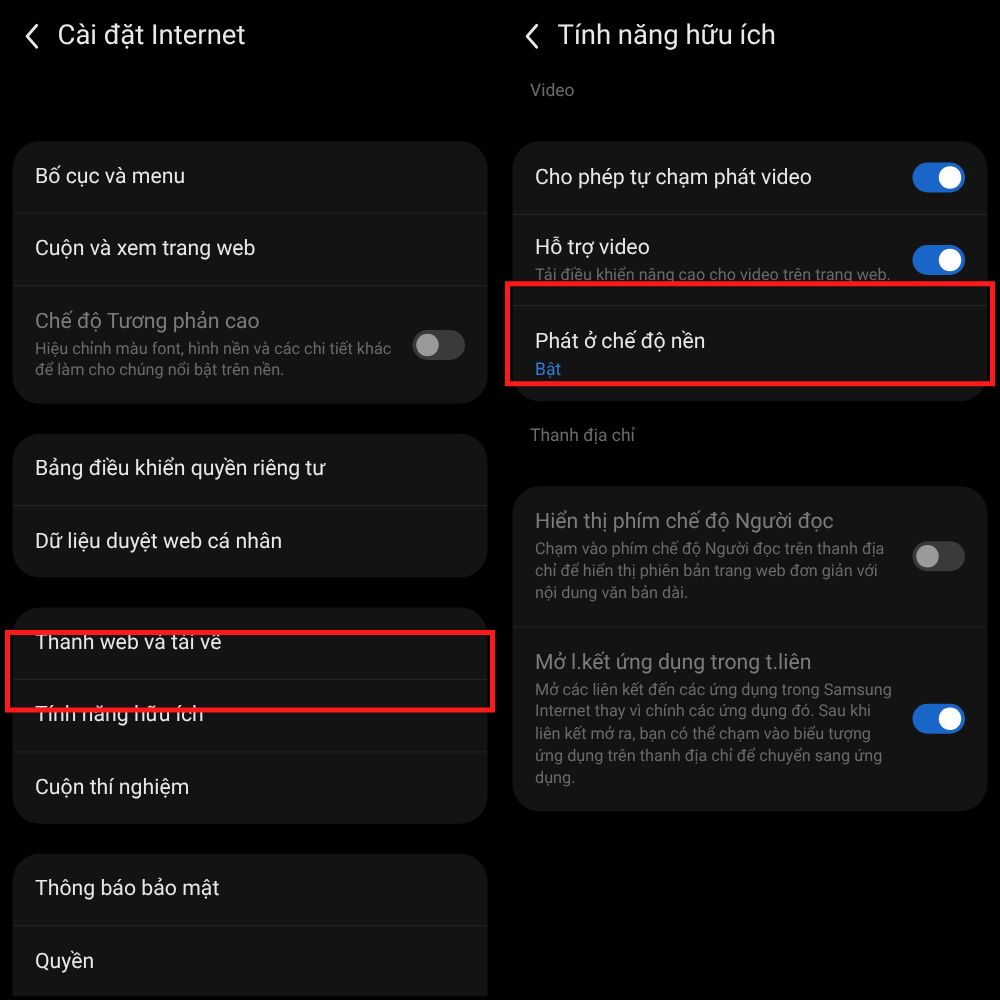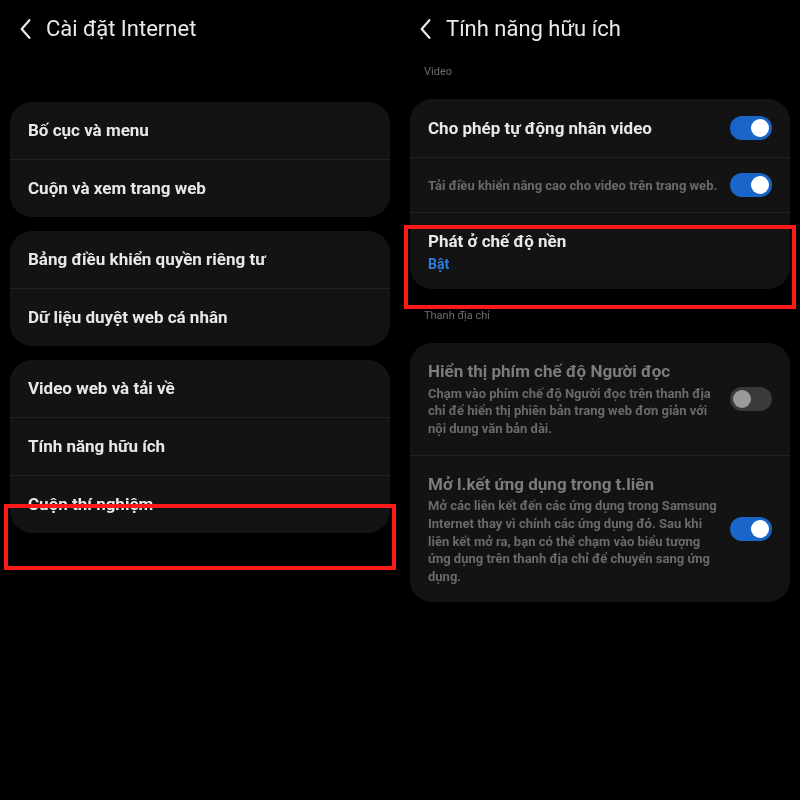--- a/index.html
+++ b/index.html
@@ -34,23 +34,22 @@
   }
   .back-chevron svg { width: 14px; height: 22px; }
   .header-title {
     font-size: 22px;
     font-weight: 400;
     color: #e9e9e9;
   }
   .group {
     background: #131313;
     border-radius: 22px;
-    margin: 13px 10px 14px 10px;
+    margin: 24px 10px 14px 10px;
     overflow: hidden;
-    font-weight: bold;
   }
   .row {
     padding: 17px 18px;
     border-bottom: 1px solid #222;
     display: flex;
     align-items: center;
     justify-content: space-between;
   }
   .row:last-child { border-bottom: none; }
   .row-text { flex: 1; min-width: 0; }
@@ -65,21 +64,21 @@
     line-height: 1.35;
     margin-top: 2px;
   }
   .row-value-on {
     font-size: 14px;
     color: #2e7de0;
     margin-top: 3px;
   }
   .dimmed .row-title { color: #7c7c7c; }
   .section-label {
-    font-size: 11px;
+    font-size: 14px;
     color: #6c6c6c;
     padding: 6px 24px 8px 24px;
   }
   .toggle {
     width: 42px;
     height: 24px;
     border-radius: 14px;
     position: relative;
     flex-shrink: 0;
     margin-left: 12px;
@@ -122,81 +121,103 @@
     <div class="row">
       <div class="row-text">
           <div class="row-title">Bố cục và menu</div>
         </div>
     </div>
     <div class="row">
       <div class="row-text">
           <div class="row-title">Cuộn và xem trang web</div>
         </div>
     </div>
+    <div class="row dimmed">
+      <div class="row-text">
+        <div class="row-title">Chế độ Tương phản cao</div>
+        <div class="row-sub">Hiệu chỉnh màu font, hình nền và các chi tiết khác để làm cho chúng nổi bật trên nền.</div>
+      </div>
+      <div class="toggle toggle-off">
+          <div class="toggle-knob"></div>
+        </div>
+    </div>
   </div>
 
   <div class="group">
     <div class="row">
       <div class="row-text">
           <div class="row-title">Bảng điều khiển quyền riêng tư</div>
         </div>
     </div>
     <div class="row">
       <div class="row-text">
           <div class="row-title">Dữ liệu duyệt web cá nhân</div>
         </div>
     </div>
   </div>
 
   <div class="group" style="position:relative">
     <div class="row">
       <div class="row-text">
-          <div class="row-title">Video web và tải về</div>
+          <div class="row-title">Thanh web và tải về</div>
         </div>
     </div>
     <div class="row" id="hl-left">
       <div class="row-text">
           <div class="row-title">Tính năng hữu ích</div>
         </div>
     </div>
     <div class="row">
       <div class="row-text">
           <div class="row-title">Cuộn thí nghiệm</div>
         </div>
     </div>
   </div>
 
 
+  <div class="group" style="margin-bottom:0; border-bottom-left-radius:0; border-bottom-right-radius:0">
+    <div class="row">
+      <div class="row-text">
+          <div class="row-title">Thông báo bảo mật</div>
+        </div>
+    </div>
+    <div class="row">
+      <div class="row-text">
+          <div class="row-title">Quyền</div>
+        </div>
+    </div>
+  </div>
 
   <div class="highlight-box" id="hlbox-left" style="left: 4px; top: 503.719px; width: 392px; height: 65.9375px;"></div>
 </div>
 
 <div class="panel">
   <div class="header">
     <div class="back-chevron">
       <svg viewBox="0 0 12 20">
           <path d="M10 2 L3 10 L10 18" stroke="currentColor" stroke-width="2" fill="none" stroke-linecap="round" stroke-linejoin="round"></path>
         </svg>
     </div>
     <div class="header-title">Tính năng hữu ích</div>
   </div>
 
   <div class="section-label">Video</div>
 
   <div class="group" style="position:relative">
     <div class="row">
       <div class="row-text">
-          <div class="row-title">Cho phép tự động nhân video</div>
+          <div class="row-title">Cho phép tự chạm phát video</div>
         </div>
       <div class="toggle toggle-on">
           <div class="toggle-knob"></div>
         </div>
     </div>
     <div class="row tight">
       <div class="row-text">
+        <div class="row-title">Hỗ trợ video</div>
         <div class="row-sub">Tải điều khiển nâng cao cho video trên trang web.</div>
       </div>
       <div class="toggle toggle-on">
           <div class="toggle-knob"></div>
         </div>
     </div>
     <div class="row" id="hl-right">
       <div class="row-text">
         <div class="row-title">Phát ở chế độ nền</div>
         <div class="row-value-on">Bật</div>

